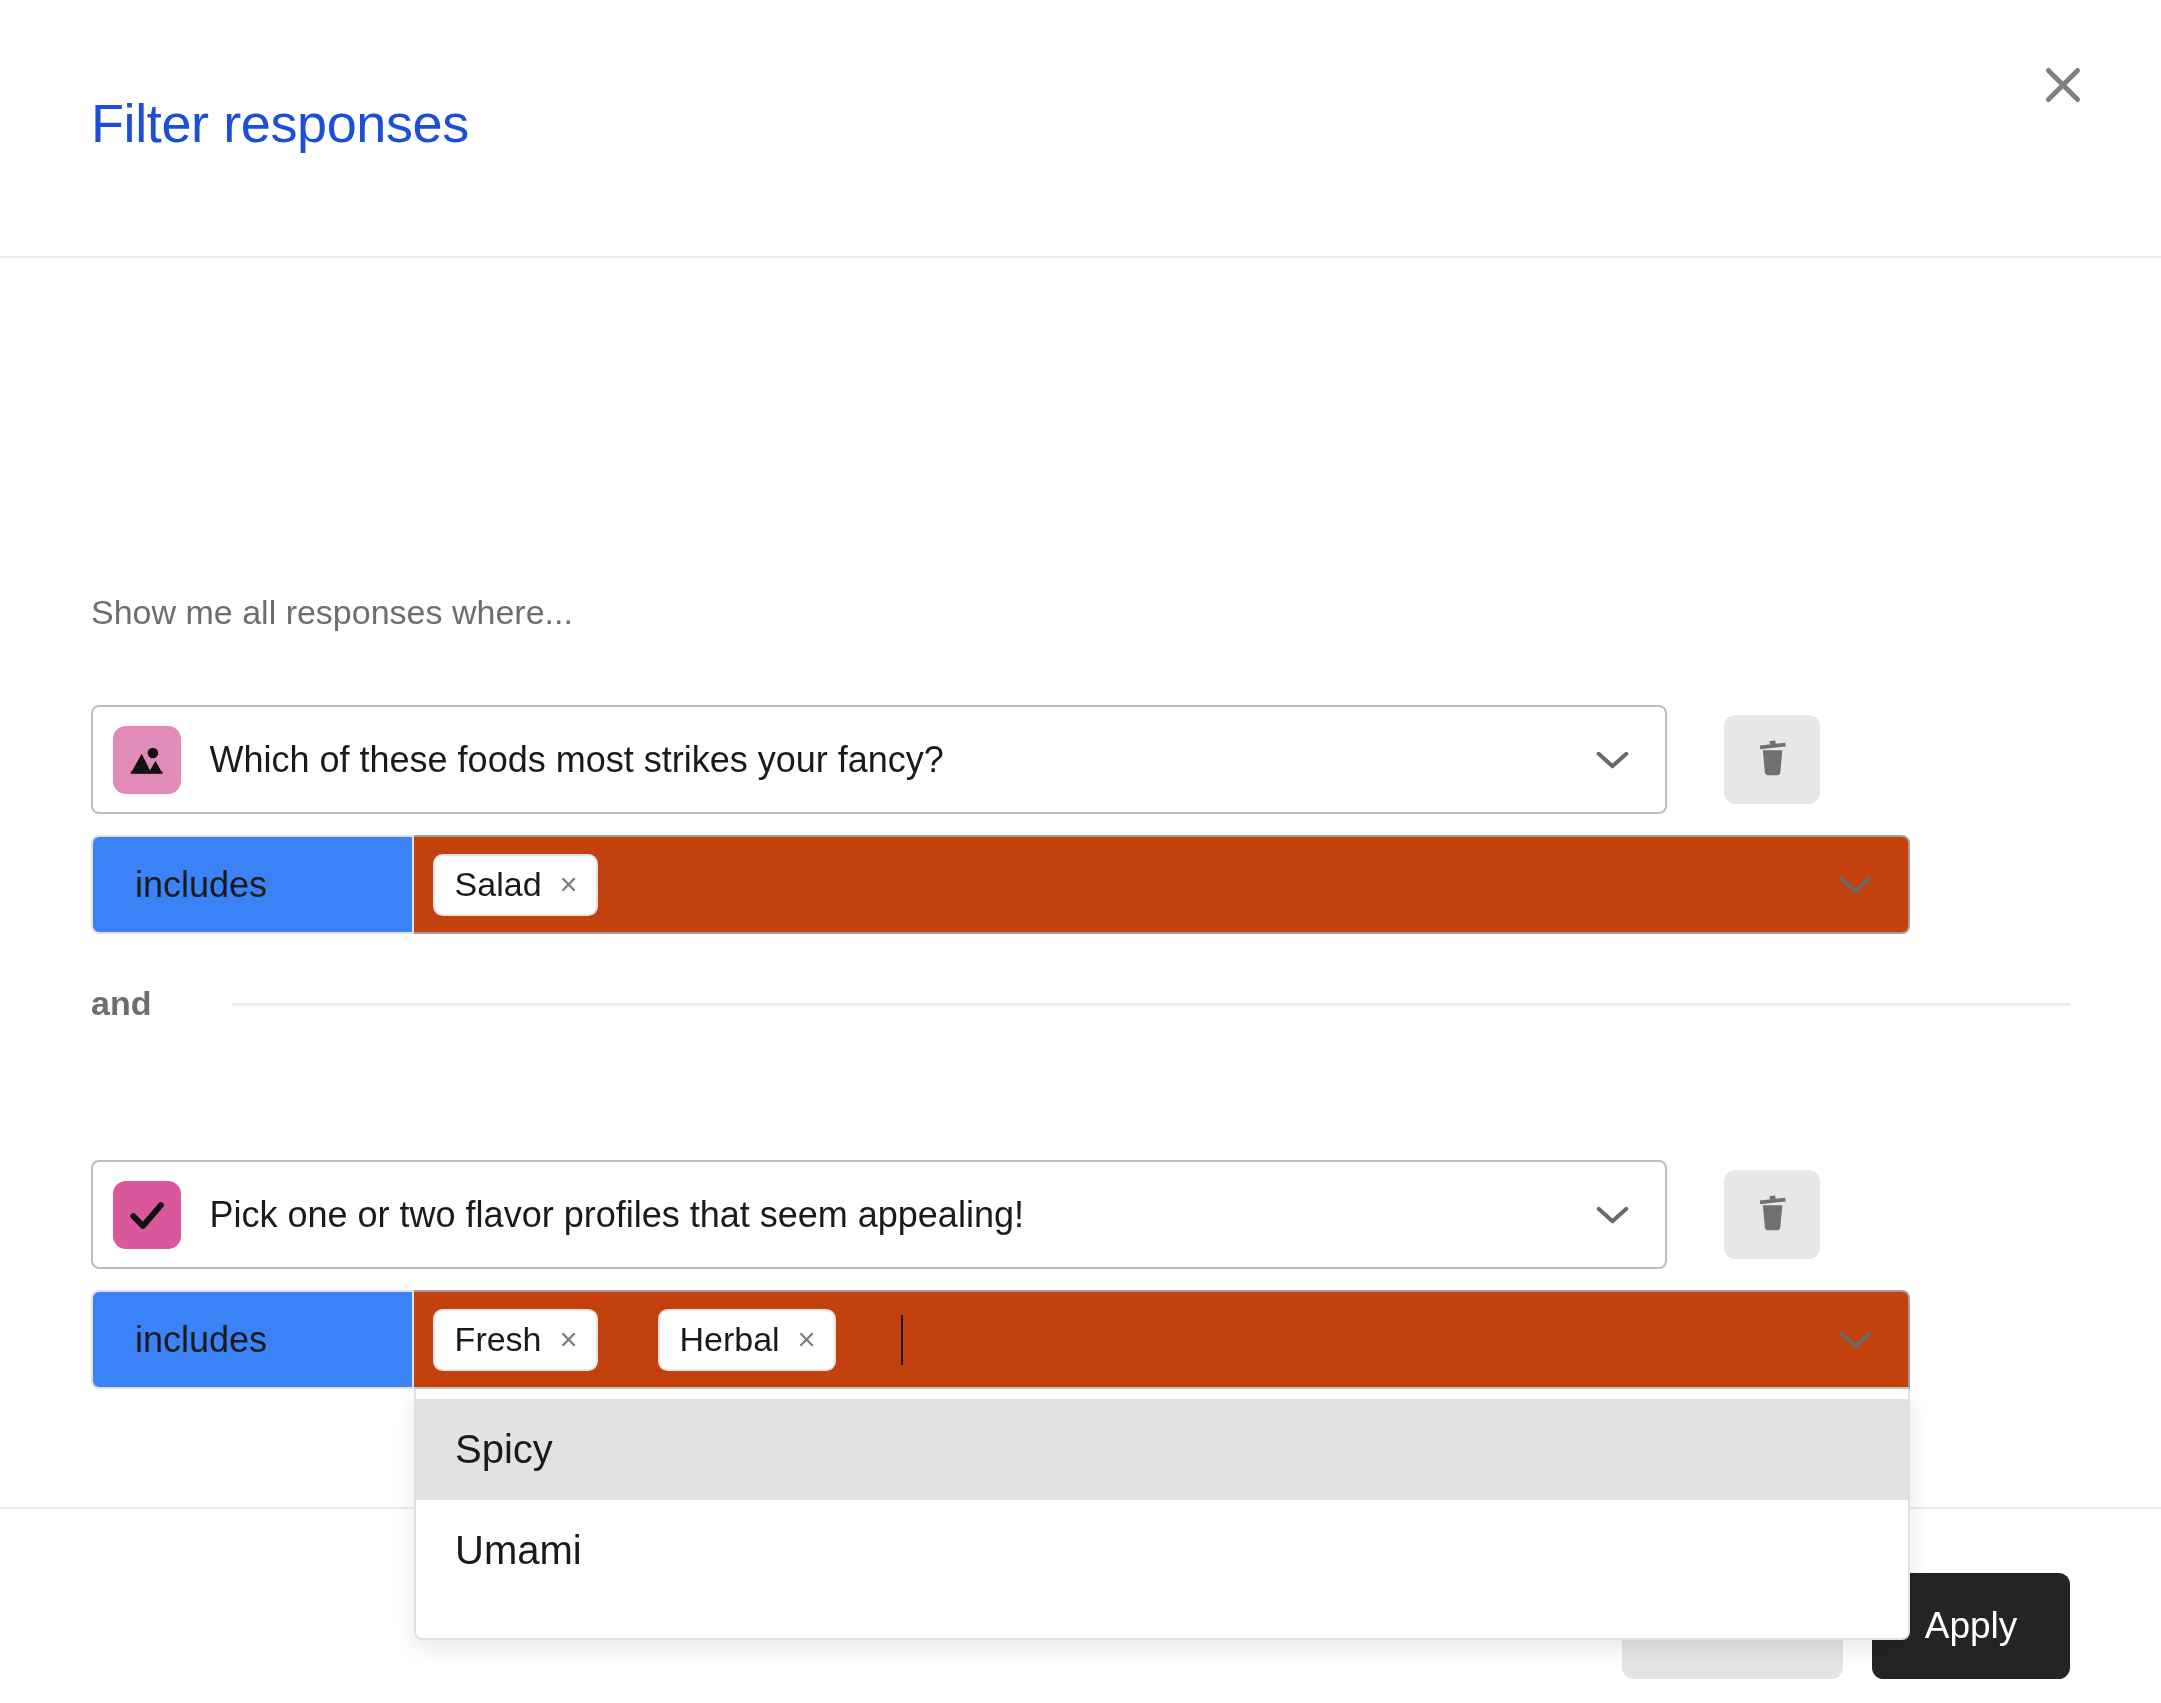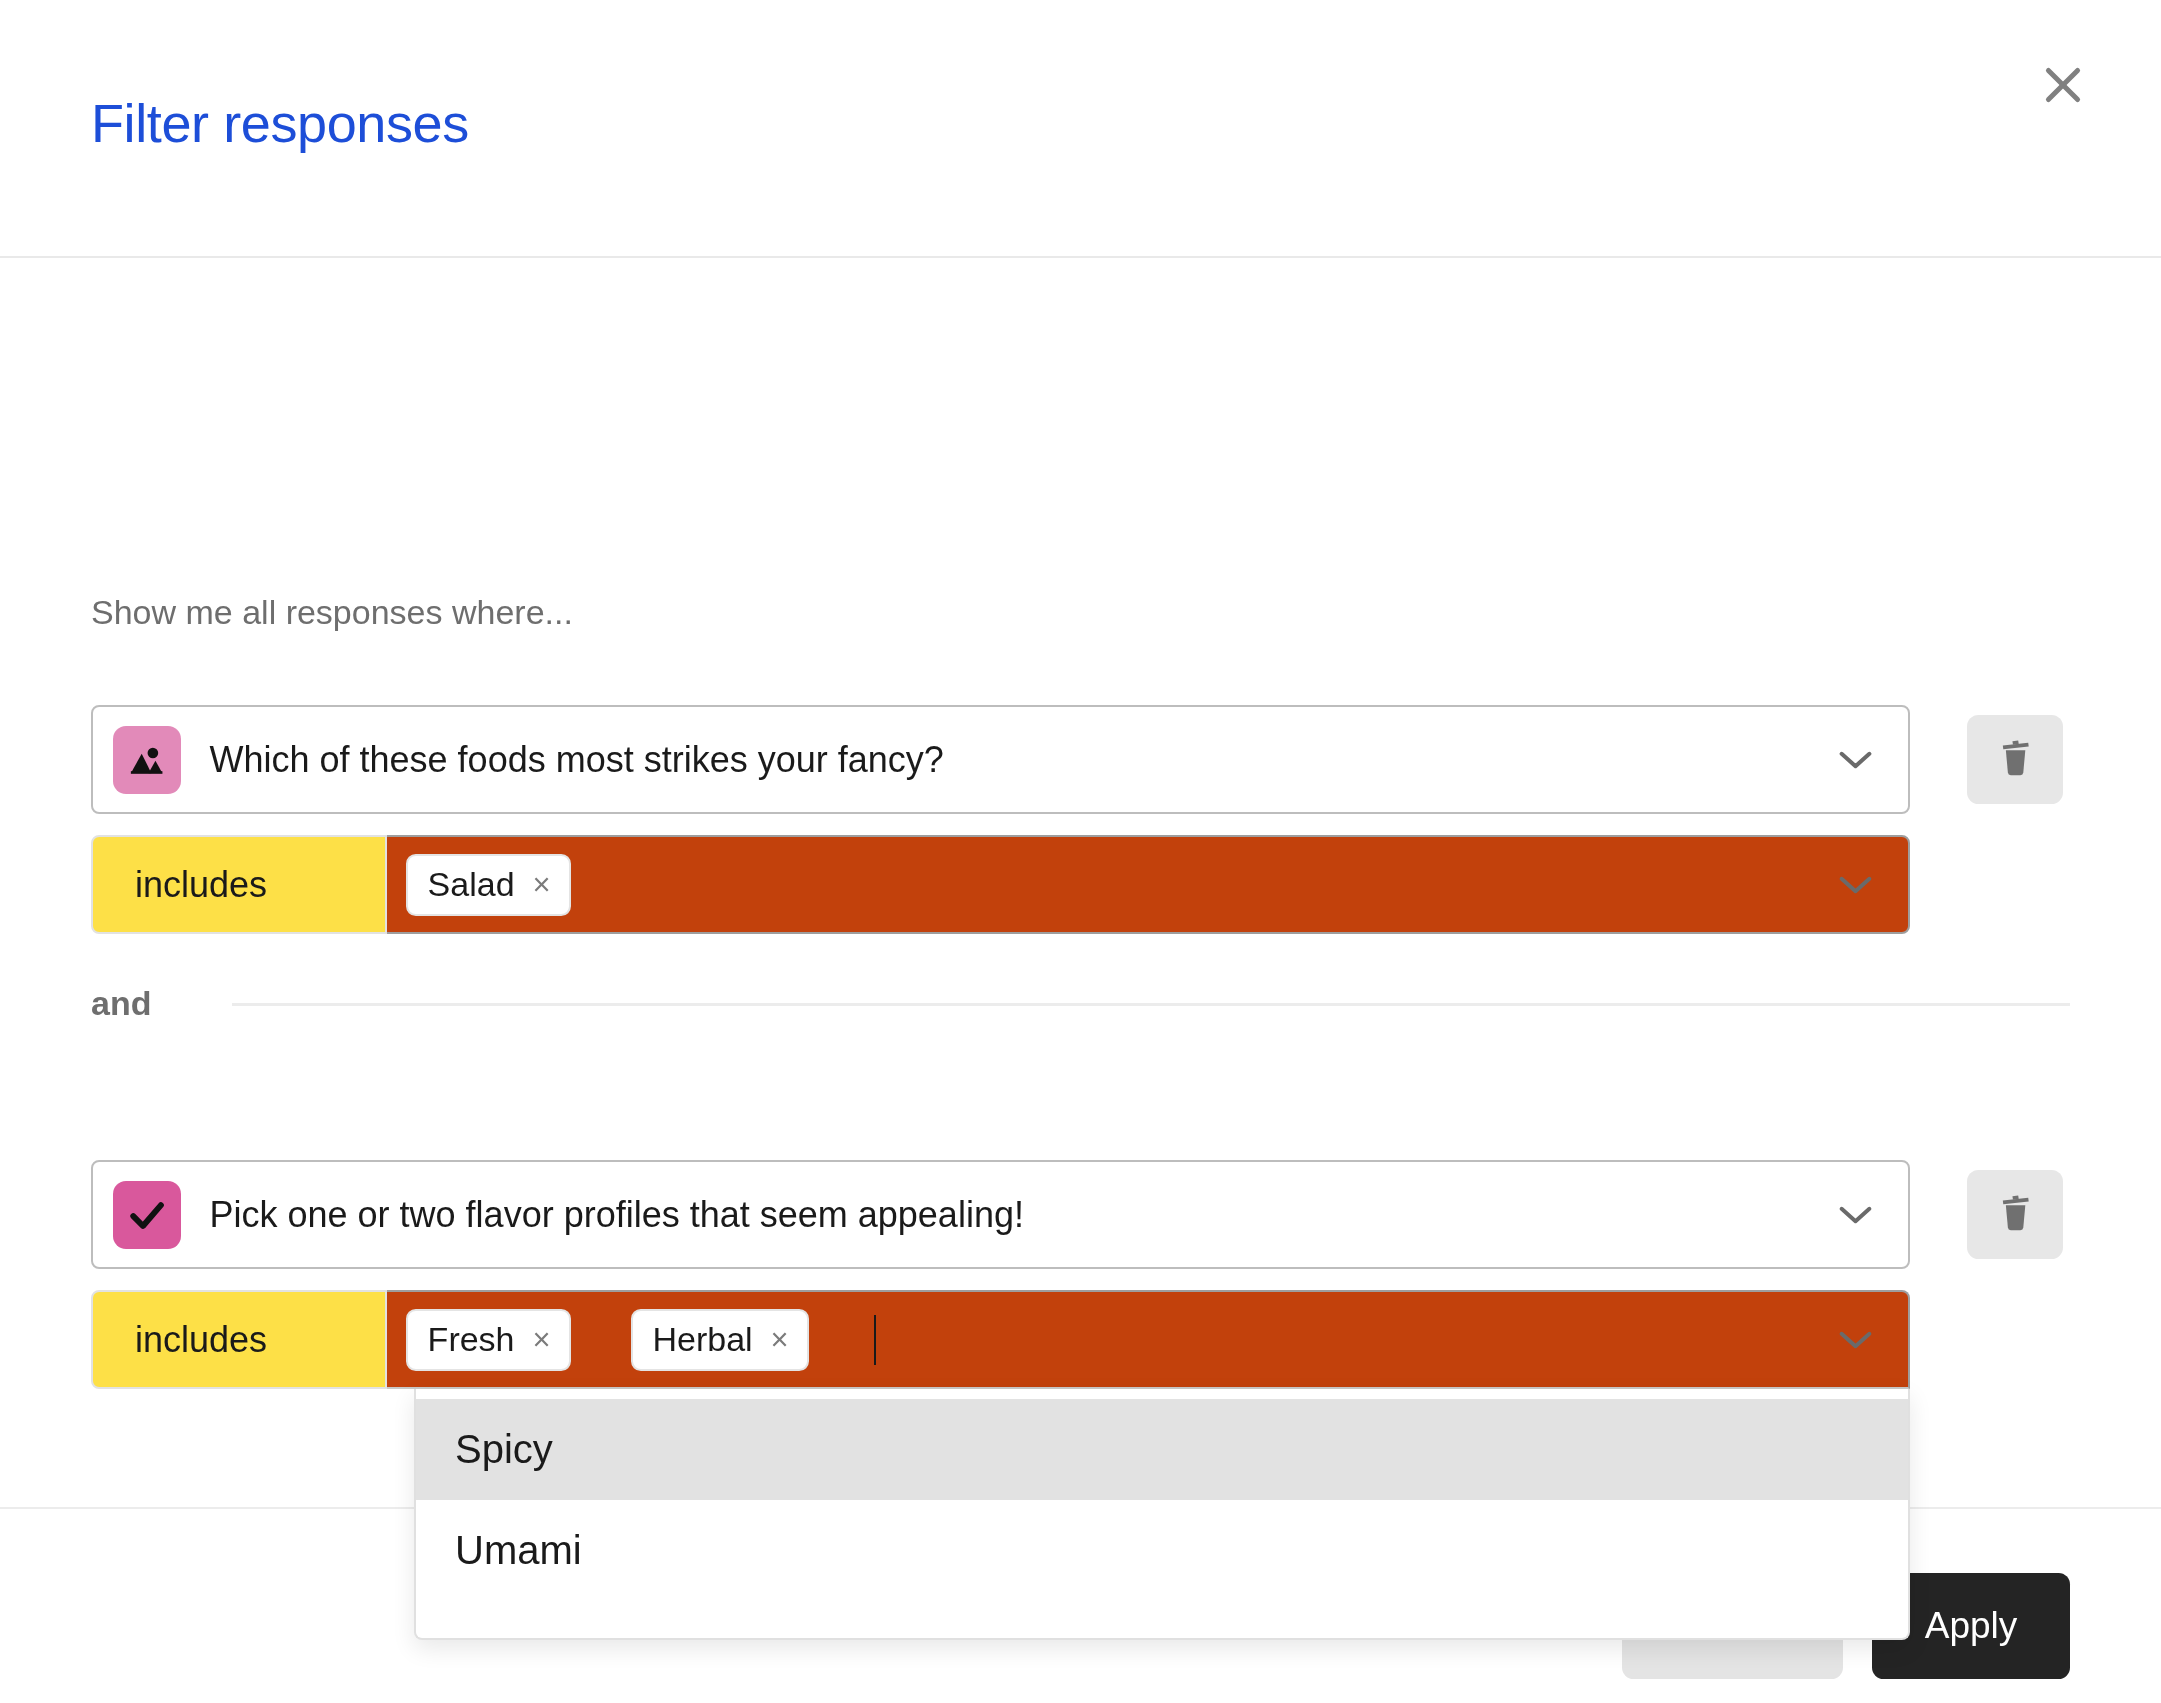--- a/index.html
+++ b/index.html
@@ -82,21 +82,21 @@
 
   .question-row {
     position: absolute;
     left: 91px;
     top: 0;
     display: flex;
     align-items: center;
   }
   .question-select {
     box-sizing: border-box;
-    width: 1819px;
+    width: 1576px;
     height: 109px;
     border: 2.4px solid #bdbdbd;
     border-radius: 8.1px;
     background: #ffffff;
     display: flex;
     align-items: center;
     padding: 0 21px 0 19.5px;
     cursor: pointer;
     position: relative;
   }
@@ -145,25 +145,25 @@
     position: absolute;
     left: 91px;
     top: 130px;
     display: flex;
     align-items: stretch;
     width: 1819px;
     height: 99px;
   }
   .operator-select {
     box-sizing: border-box;
-    width: 296px;
+    width: 323px;
     height: 99px;
     border: 2.4px solid #e2e2e2;
     border-radius: 8.1px 0 0 8.1px;
-    background: #fde047;
+    background: #3b82f6;
     display: flex;
     align-items: center;
     padding-left: 42px;
     font-size: 36px;
     color: #1a1a1a;
     cursor: pointer;
     position: relative;
     z-index: 2;
   }
   .tokens-select {

